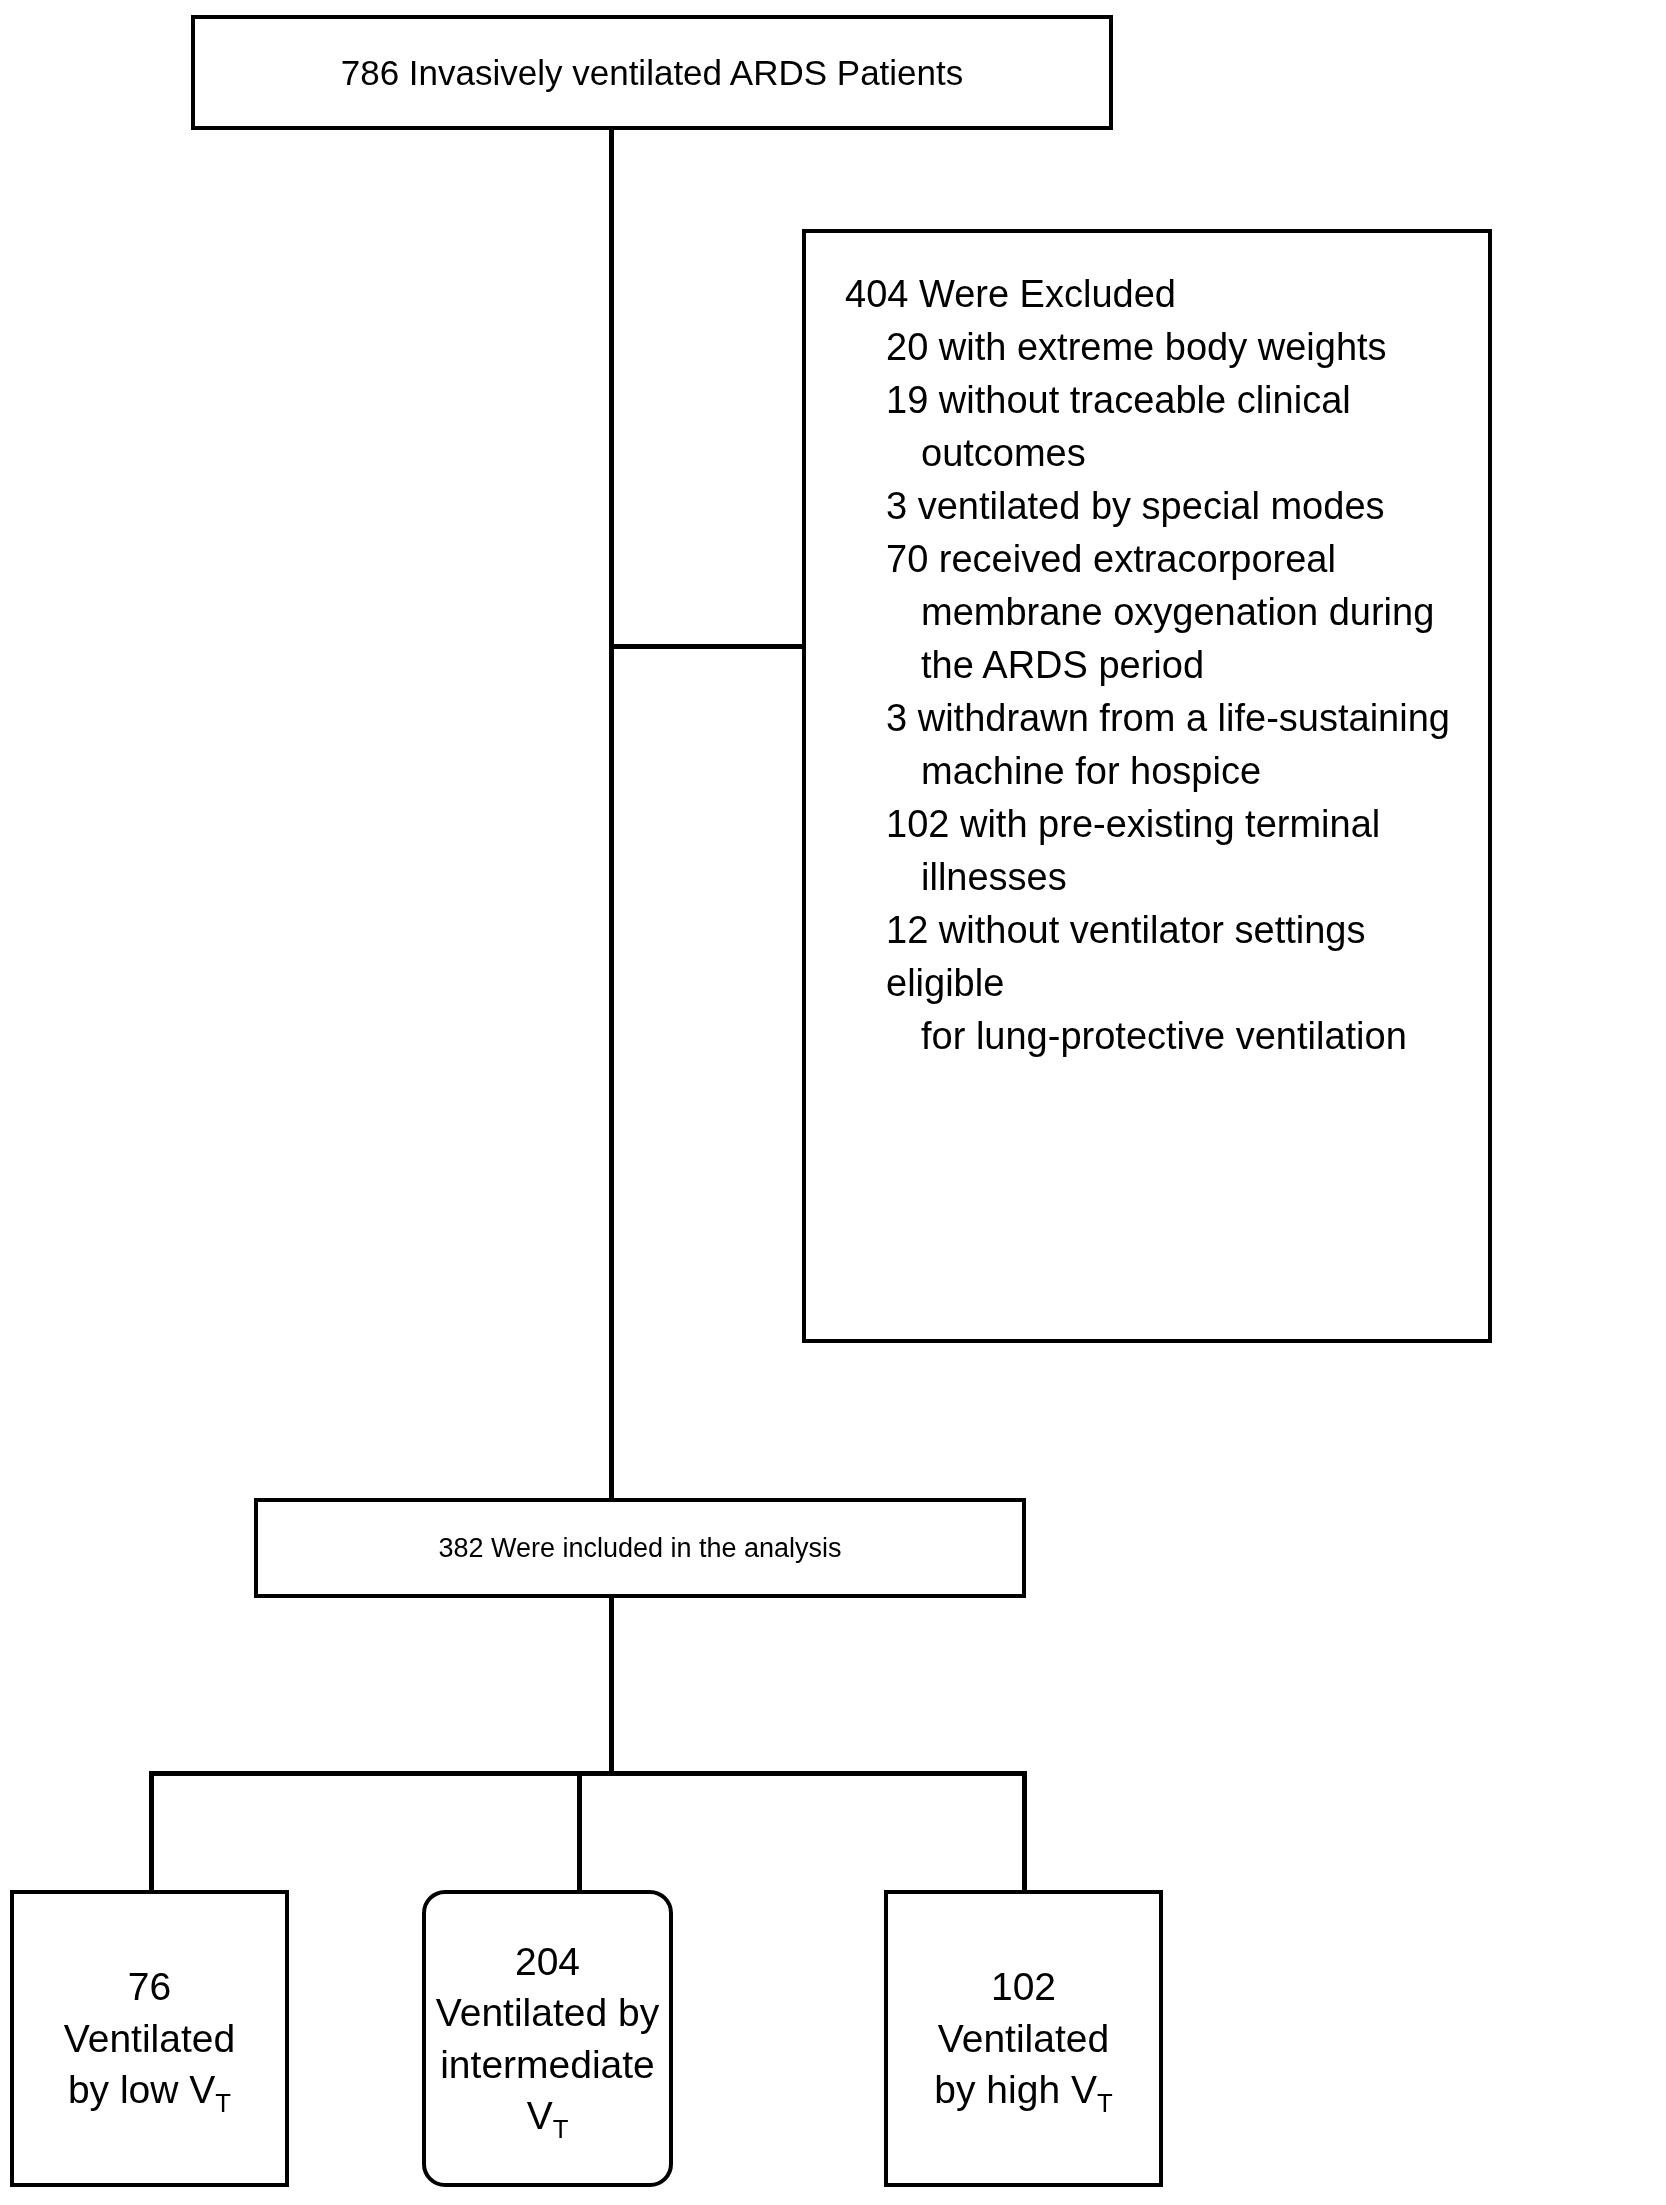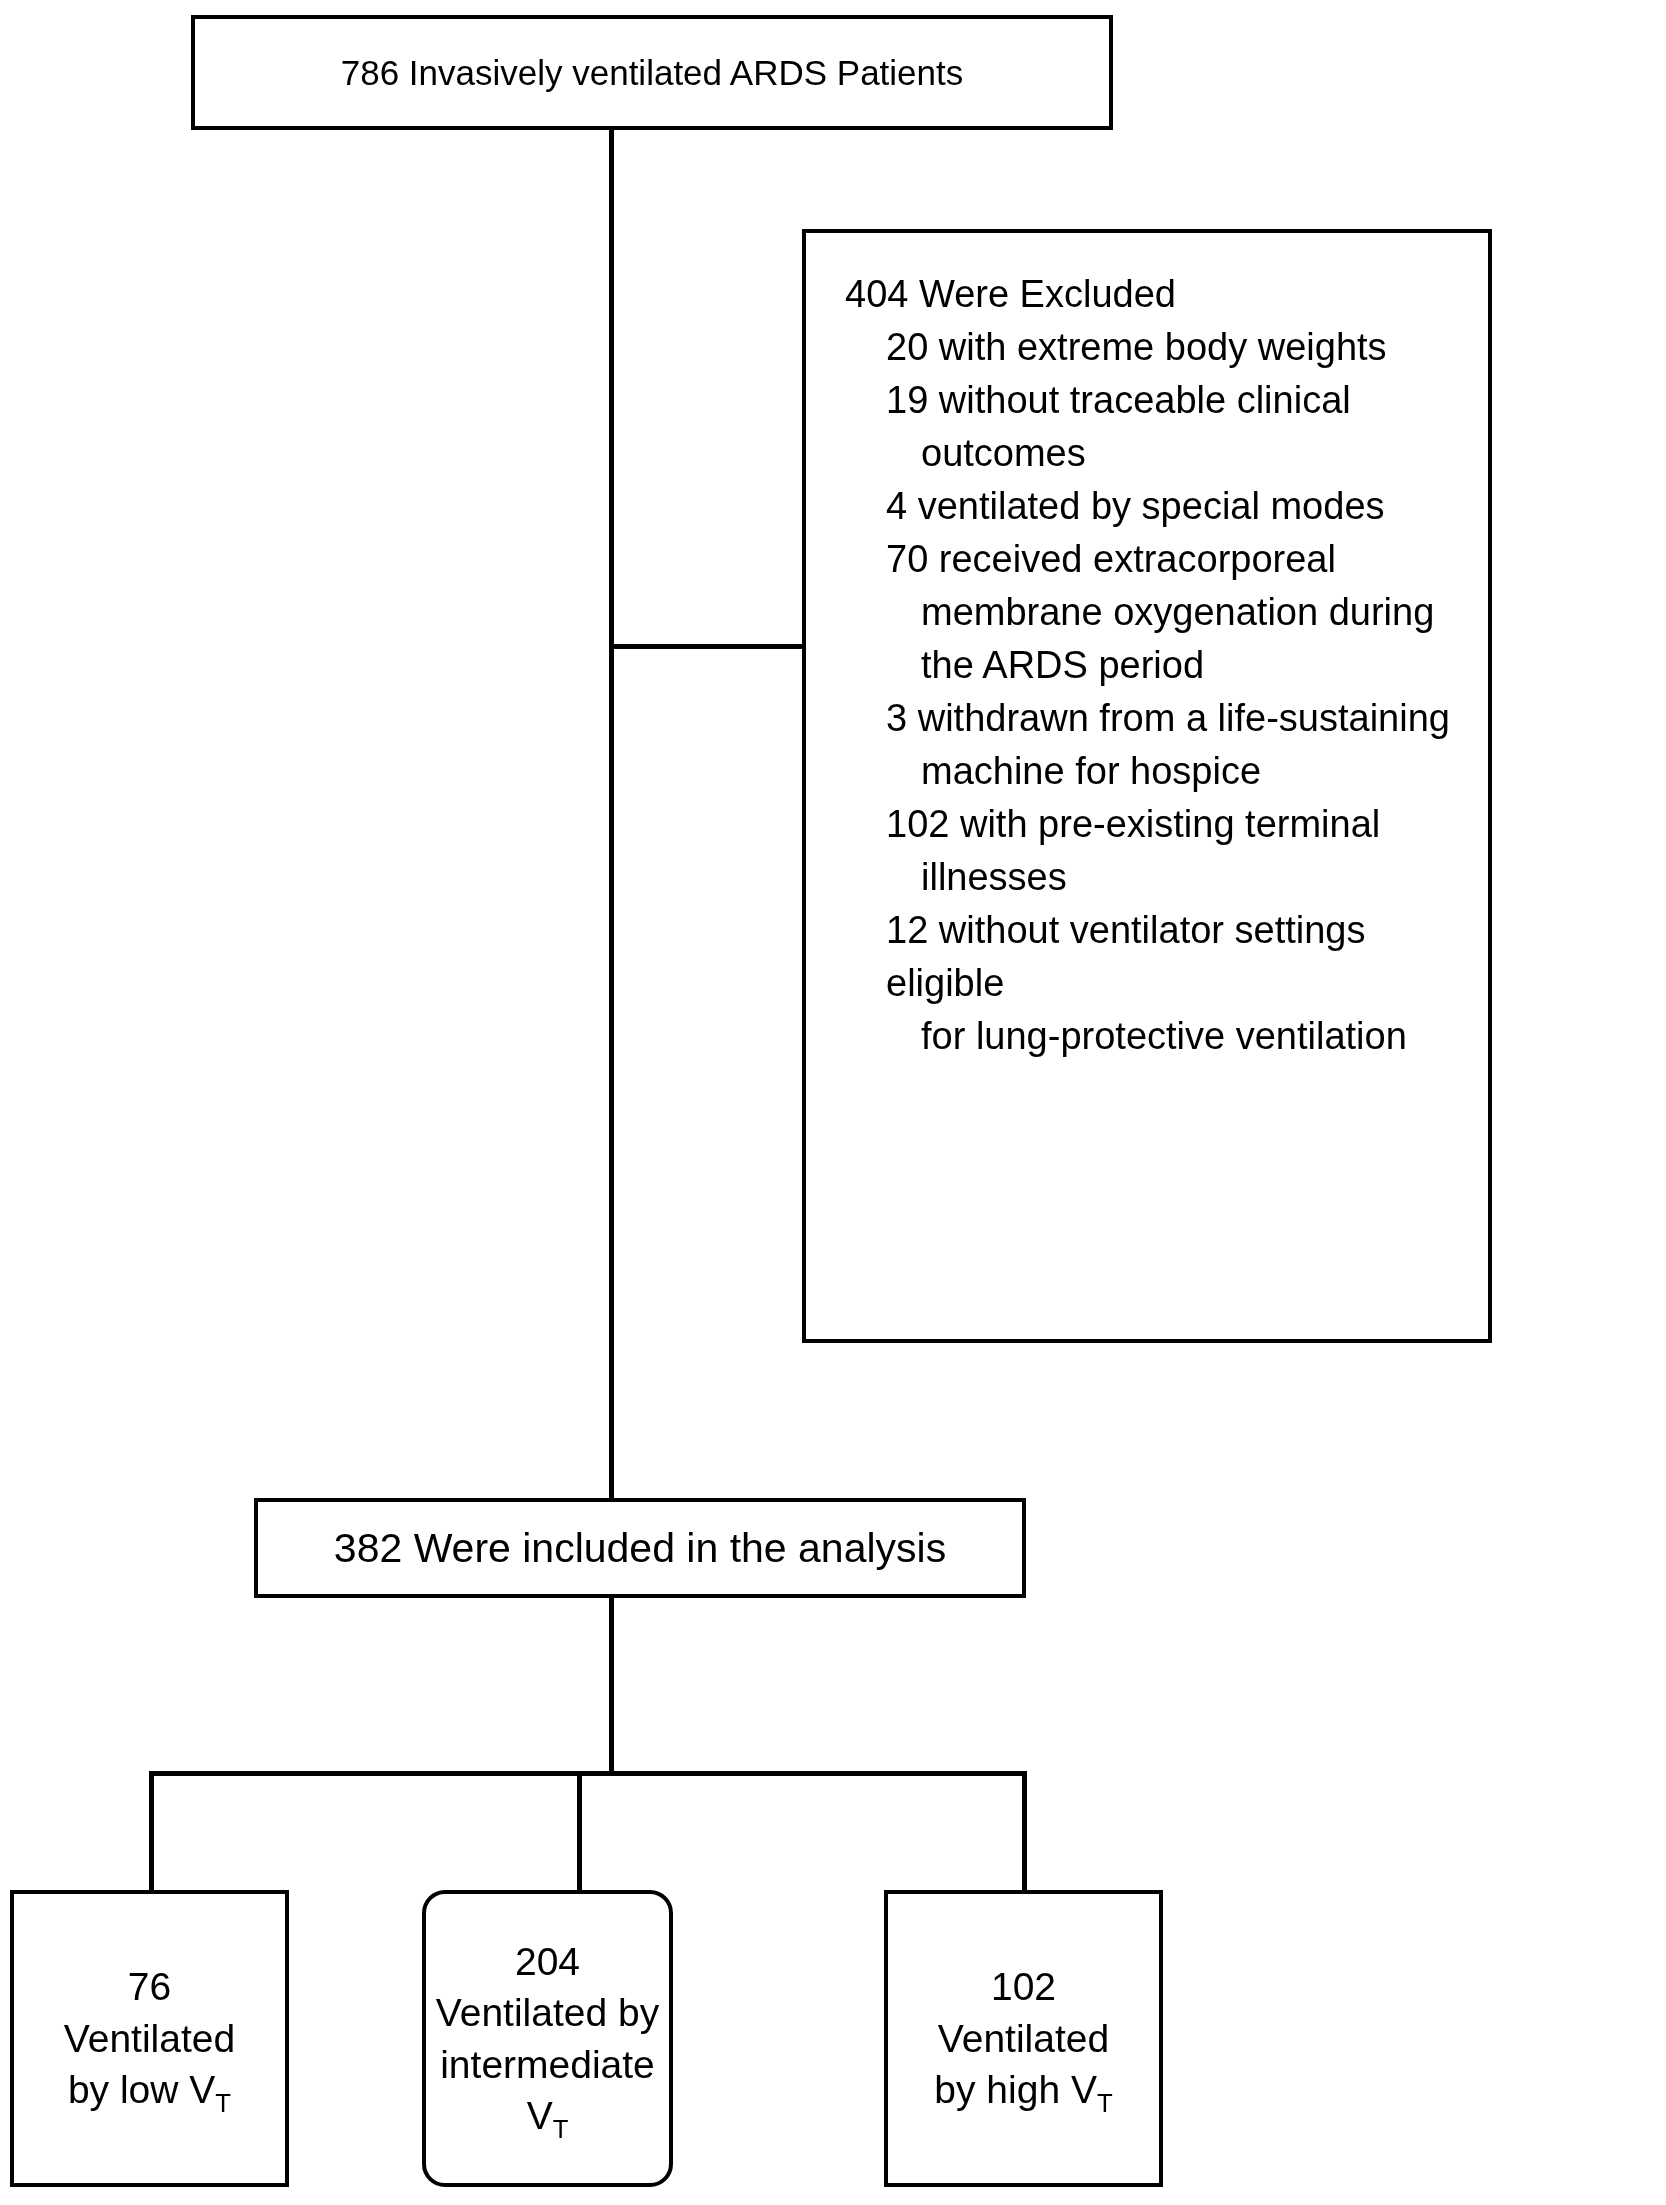--- a/index.html
+++ b/index.html
@@ -78,21 +78,21 @@
   }
 
   
   #box-included {
     left: 254px;
     top: 1498px;
     width: 772px;
     height: 100px;
   }
   #box-included .label {
-    font-size: 41px;
+    font-size: 27px;
     white-space: nowrap;
   }
 
   
   .group-box {
     top: 1890px;
     height: 297px;
     align-items: center;
     justify-content: center;
     padding: 0 9.3px;
@@ -128,21 +128,21 @@
 
   <div class="box" id="box-excluded">
     <div id="excluded-list">
       <span class="head">404 Were Excluded</span>
 
       <span class="item"><span>20 with extreme body weights</span></span>
 
       <span class="item"><span>19 without traceable clinical</span><span class="cont">outcomes</span></span>
 
 
-      <span class="item"><span>4 ventilated by special modes</span></span>
+      <span class="item"><span>3 ventilated by special modes</span></span>
 
       <span class="item"><span>70 received extracorporeal</span><span class="cont">membrane oxygenation during
 the ARDS period</span></span>
 
       <span class="item"><span>3 withdrawn from a life-sustaining</span><span class="cont">machine for hospice</span></span>
 
       <span class="item"><span>102 with pre-existing terminal</span><span class="cont">illnesses</span></span>
 
       <span class="item"><span>12 without ventilator settings eligible</span><span class="cont">for lung-protective ventilation</span></span>
     </div>

